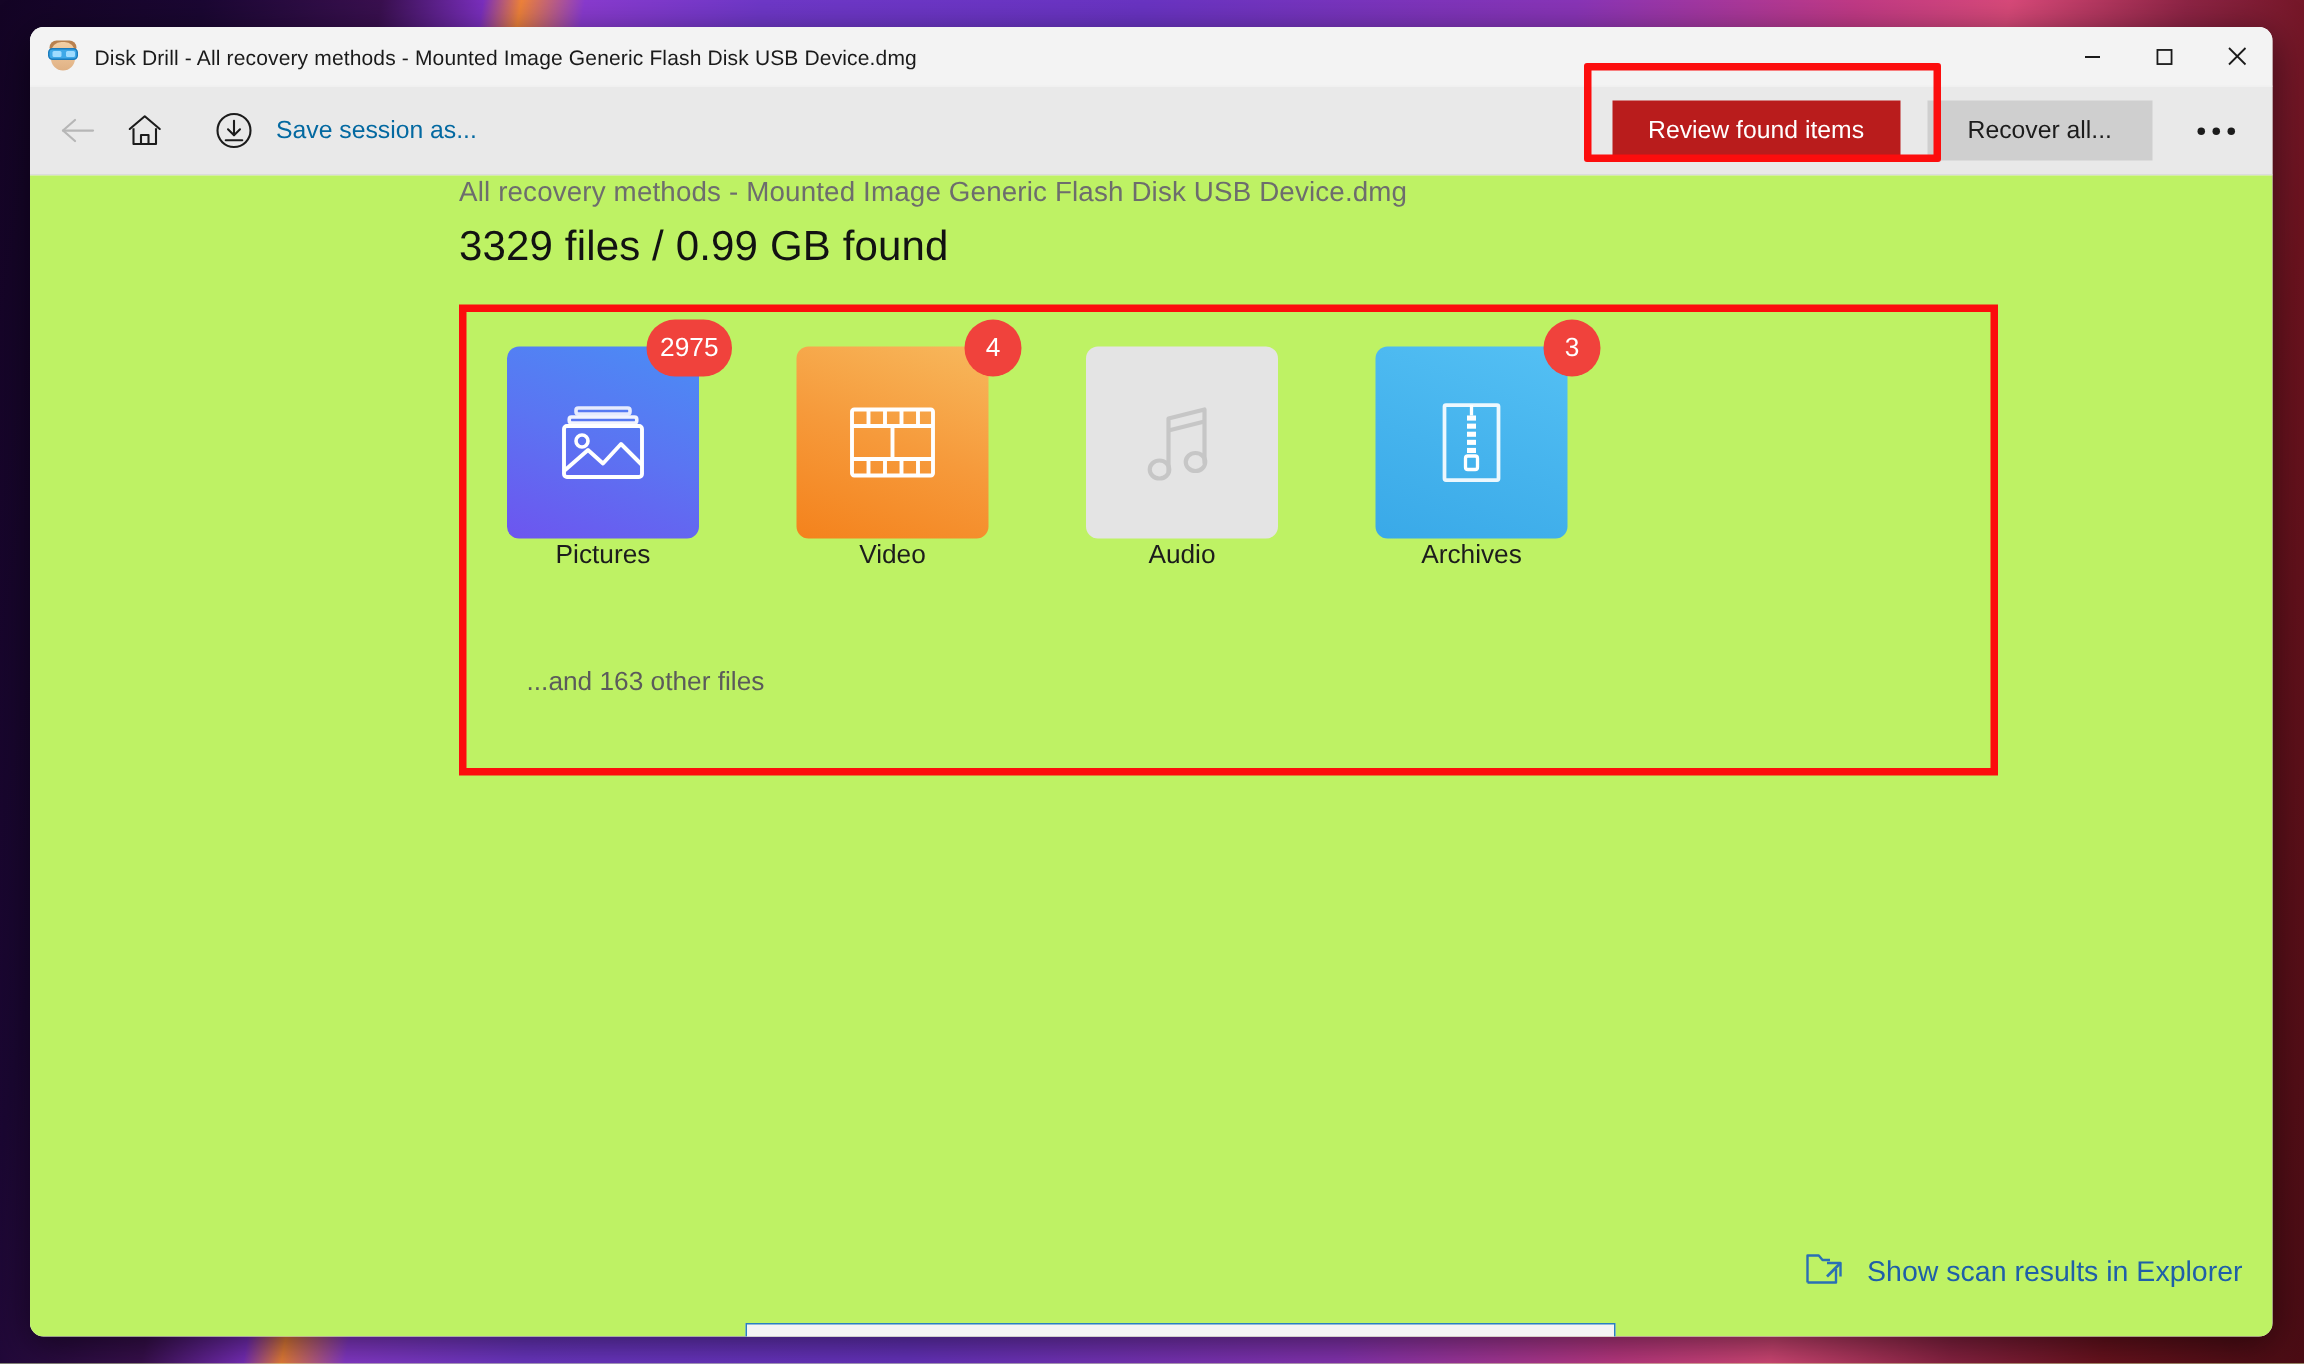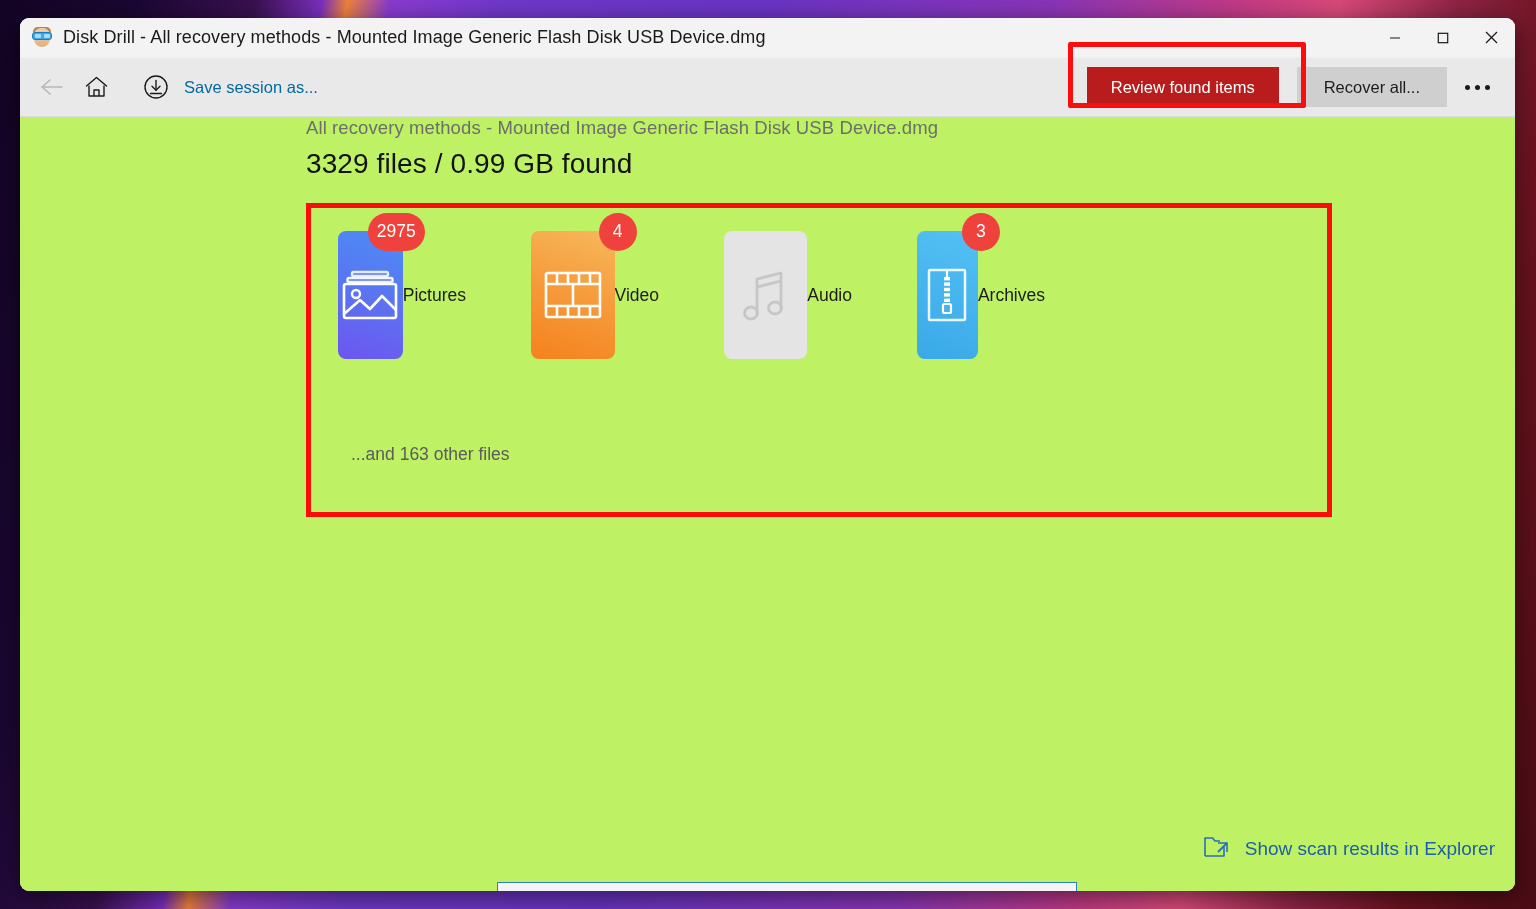--- a/index.html
+++ b/index.html
@@ -67,21 +67,21 @@
   .app-icon .goggles {
     position:absolute; left:1px; top:5px; width:20px; height:8px;
     background:#3fa9e8; border:1px solid #1b7cbd; border-radius:3px;
   }
   .app-icon .goggles:after {
     content:""; position:absolute; left:2px; top:1px; width:6px; height:4px;
     background:#9fdcff; border-radius:1px;
     box-shadow: 9px 0 0 #9fdcff;
   }
   .title-text {
-    font-size: 18px;
+    font-size: 14px;
     color: #1a1a1a;
     letter-spacing: .1px;
     white-space: nowrap;
   }
   .win-controls {
     margin-left: auto;
     display: flex;
     height: 40px;
   }
   .win-btn {
@@ -143,20 +143,21 @@
   }
   .btn-secondary {
     background: #cfcfcf;
     color: #1c1c1c;
     border: none;
     height: 40px;
     padding: 0 27px;
     font-size: 16.5px;
     font-family: inherit;
     white-space: nowrap;
+    margin-right: 12px;
     cursor: pointer;
   }
   .more-btn {
     width: 60px; height: 44px;
     display: flex; align-items: center; justify-content: center;
     gap: 5px;
     margin-right: 8px;
     cursor: pointer;
   }
   .more-btn i {
@@ -196,21 +197,21 @@
   }
   .tiles-row {
     display: flex;
     padding-top: 28px;
     padding-left: 32px;
     gap: 65px;
   }
   .tile {
     width: 128px;
     display: flex;
-    flex-direction: row;
+    flex-direction: column;
     align-items: center;
     cursor: pointer;
   }
   .tile-box {
     width: 128px; height: 128px;
     border-radius: 8px;
     position: relative;
     display: flex; align-items: center; justify-content: center;
   }
   .tile-label {

